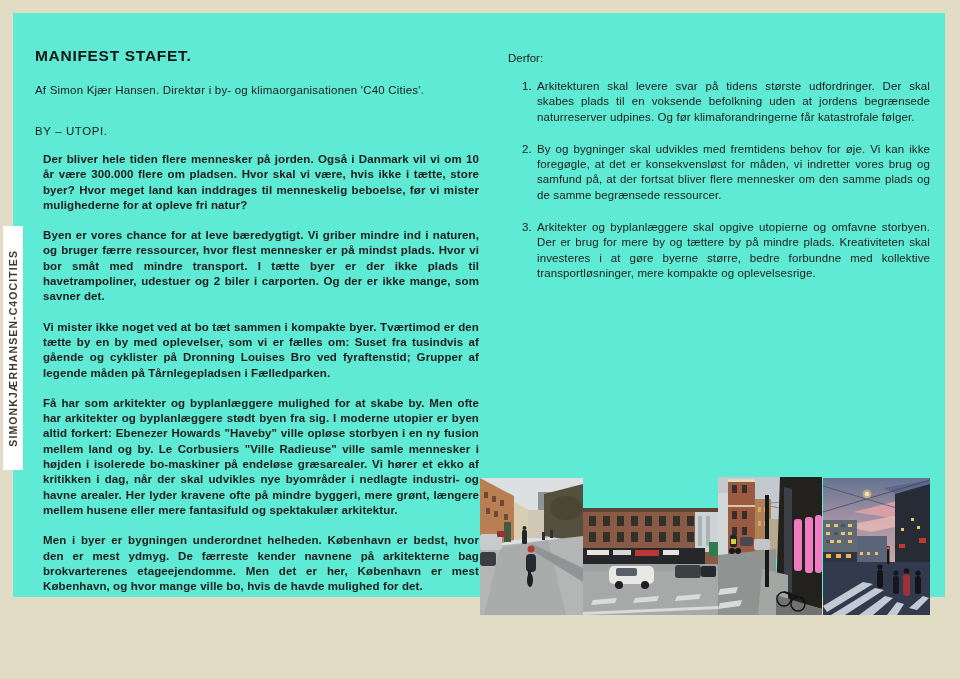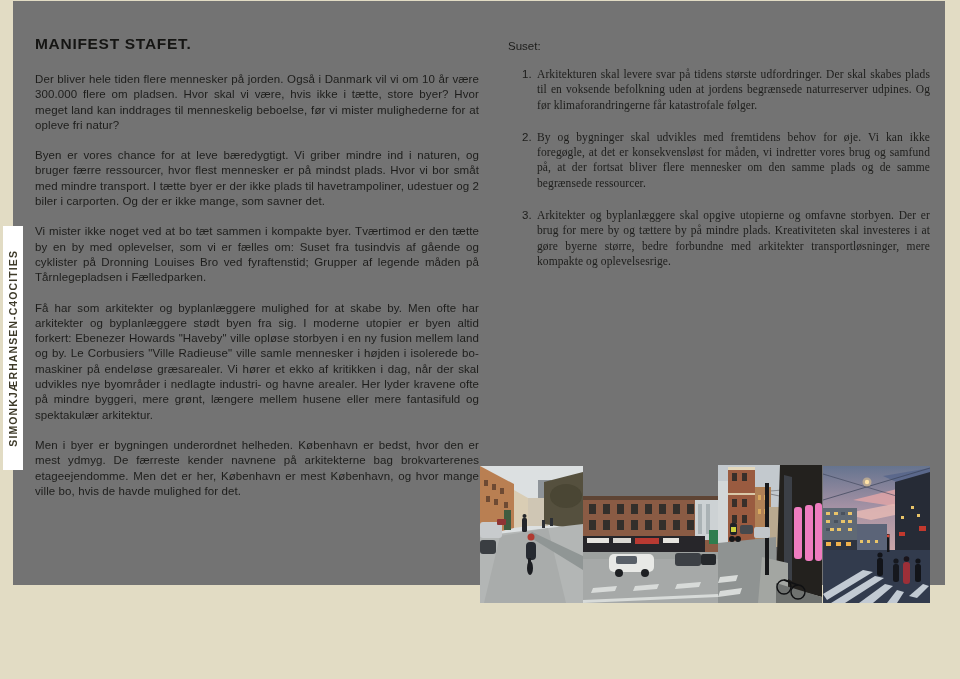--- a/index.html
+++ b/index.html
@@ -3,22 +3,22 @@
 <meta charset="utf-8">
 <style>
   html,body{margin:0;padding:0;}
   body{
     width:960px;height:679px;position:relative;overflow:hidden;
     background:#e2dcc4;
     font-family:"Liberation Sans",sans-serif;
     color:#1d1d1b;
   }
   .page{
-    position:absolute;left:13px;top:1px;width:932px;height:584px;
-    background:#737373;
+    position:absolute;left:13px;top:13px;width:932px;height:584px;
+    background:#5eead4;
   }
   
   .sidebar-tab{
     position:absolute;left:3px;top:226px;width:20px;height:244px;
     background:#ffffff;display:flex;align-items:center;justify-content:center;
     z-index:5;
   }
   .sidebar-tab span{
     writing-mode:vertical-rl;transform:rotate(180deg);
     font-size:10.5px;font-weight:bold;letter-spacing:1.1px;
@@ -27,66 +27,68 @@
   
   .left-col{position:absolute;left:22px;top:34px;width:444px;}
   .title{
     font-size:15.5px;font-weight:bold;letter-spacing:0.7px;
     margin:0 0 19px 0;color:#151513;
   }
   .byline{font-size:11.5px;letter-spacing:0.2px;margin:0 0 29px 0;}
   .section-head{font-size:11.5px;letter-spacing:0.6px;margin:0 0 15px 0;}
   .body-p{
     font-size:11.5px;line-height:15.3px;text-align:justify;
-    letter-spacing:0.1px;margin:0 0 15px 0;
+    letter-spacing:0.1px;margin:0 0 15px 8px;font-weight:bold;
   }
   
   .right-col{position:absolute;left:495px;top:39px;width:422px;}
   .derfor{font-size:11.5px;margin:0 0 15px 0;}
   .m-item{display:flex;font-size:11.5px;line-height:15.3px;margin:0 0 17px 0;}
   .m-num{width:15px;margin-left:14px;flex:none;}
-  .m-text{flex:1;text-align:justify;letter-spacing:0.1px;font-family:Liberation Serif, serif;}
+  .m-text{flex:1;text-align:justify;letter-spacing:0.1px;}
   
   .photo{position:absolute;display:block;}
   #photo1{left:467px;top:465px;width:103px;height:137px;}
   #photo2{left:570px;top:495px;width:135px;height:107px;}
   #photo3{left:705px;top:464px;width:104px;height:138px;}
   #photo4{left:810px;top:465px;width:107px;height:137px;}
 </style>
 </head>
 <body>
 
 <div class="sidebar-tab">
   <span>SIMONKJÆRHANSEN-C4OCITIES</span>
 </div>
 
 <div class="page">
 
   <div class="left-col">
     <h1 class="title">MANIFEST STAFET.</h1>
+    <p class="byline">Af Simon Kjær Hansen. Direktør i by- og klimaorganisationen 'C40 Cities'.</p>
+    <p class="section-head">BY – UTOPI.</p>
     <p class="body-p">Der bliver hele tiden flere mennesker på jorden. Også i Danmark vil vi om 10 år være 300.000 flere om pladsen. Hvor skal vi være, hvis ikke i tætte, store byer? Hvor meget land kan inddrages til menneskelig beboelse, før vi mister mulighederne for at opleve fri natur?</p>
     <p class="body-p">Byen er vores chance for at leve bæredygtigt. Vi griber mindre ind i naturen, og bruger færre ressourcer, hvor flest mennesker er på mindst plads. Hvor vi bor småt med mindre transport. I tætte byer er der ikke plads til havetrampoliner, udestuer og 2 biler i carporten. Og der er ikke mange, som savner det.</p>
     <p class="body-p">Vi mister ikke noget ved at bo tæt sammen i kompakte byer. Tværtimod er den tætte by en by med oplevelser, som vi er fælles om: Suset fra tusindvis af gående og cyklister på Dronning Louises Bro ved fyraftenstid; Grupper af legende måden på Tårnlegepladsen i Fælledparken.</p>
     <p class="body-p">Få har som arkitekter og byplanlæggere mulighed for at skabe by. Men ofte har arkitekter og byplanlæggere stødt byen fra sig. I moderne utopier er byen altid forkert: Ebenezer Howards "Haveby" ville opløse storbyen i en ny fusion mellem land og by. Le Corbusiers "Ville Radieuse" ville samle mennesker i højden i isolerede bo-maskiner på endeløse græsarealer. Vi hører et ekko af kritikken i dag, når der skal udvikles nye byområder i nedlagte industri- og havne arealer. Her lyder kravene ofte på mindre byggeri, mere grønt, længere mellem husene eller mere fantasifuld og spektakulær arkitektur.</p>
     <p class="body-p">Men i byer er bygningen underordnet helheden. København er bedst, hvor den er mest ydmyg. De færreste kender navnene på arkitekterne bag brokvarterenes etageejendomme. Men det er her, København er mest København, og hvor mange ville bo, hvis de havde mulighed for det.</p>
   </div>
 
   <div class="right-col">
-    <p class="derfor">Suset:</p>
+    <p class="derfor">Derfor:</p>
     <div class="m-item">
       <span class="m-num">1.</span>
       <span class="m-text">Arkitekturen skal levere svar på tidens største udfordringer. Der skal skabes plads til en voksende befolkning uden at jordens begrænsede naturreserver udpines. Og før klimaforandringerne får katastrofale følger.</span>
     </div>
     <div class="m-item">
       <span class="m-num">2.</span>
       <span class="m-text">By og bygninger skal udvikles med fremtidens behov for øje. Vi kan ikke foregøgle, at det er konsekvensløst for måden, vi indretter vores brug og samfund på, at der fortsat bliver flere mennesker om den samme plads og de samme begrænsede ressourcer.</span>
     </div>
     <div class="m-item">
       <span class="m-num">3.</span>
-      <span class="m-text">Arkitekter og byplanlæggere skal opgive utopierne og omfavne storbyen. Der er brug for mere by og tættere by på mindre plads. Kreativiteten skal investeres i at gøre byerne større, bedre forbundne med arkitekter transportløsninger, mere kompakte og oplevelsesrige.</span>
+      <span class="m-text">Arkitekter og byplanlæggere skal opgive utopierne og omfavne storbyen. Der er brug for mere by og tættere by på mindre plads. Kreativiteten skal investeres i at gøre byerne større, bedre forbundne med kollektive transportløsninger, mere kompakte og oplevelsesrige.</span>
     </div>
   </div>
 
   <svg id="photo1" class="photo" viewBox="0 0 103 137" xmlns="http://www.w3.org/2000/svg">
     <rect width="103" height="72" fill="#dce0e1"></rect>
     <rect x="58" y="14" width="13" height="42" fill="#8e9499"></rect>
     <rect x="30" y="32" width="38" height="28" fill="#cfc6b4"></rect>
     <polygon points="0,0 34,18 34,62 0,70" fill="#b97f52"></polygon>
     <rect x="4" y="14" width="4" height="6" fill="#6e4a33"></rect>
       <rect x="12" y="18" width="4" height="6" fill="#6e4a33"></rect>

